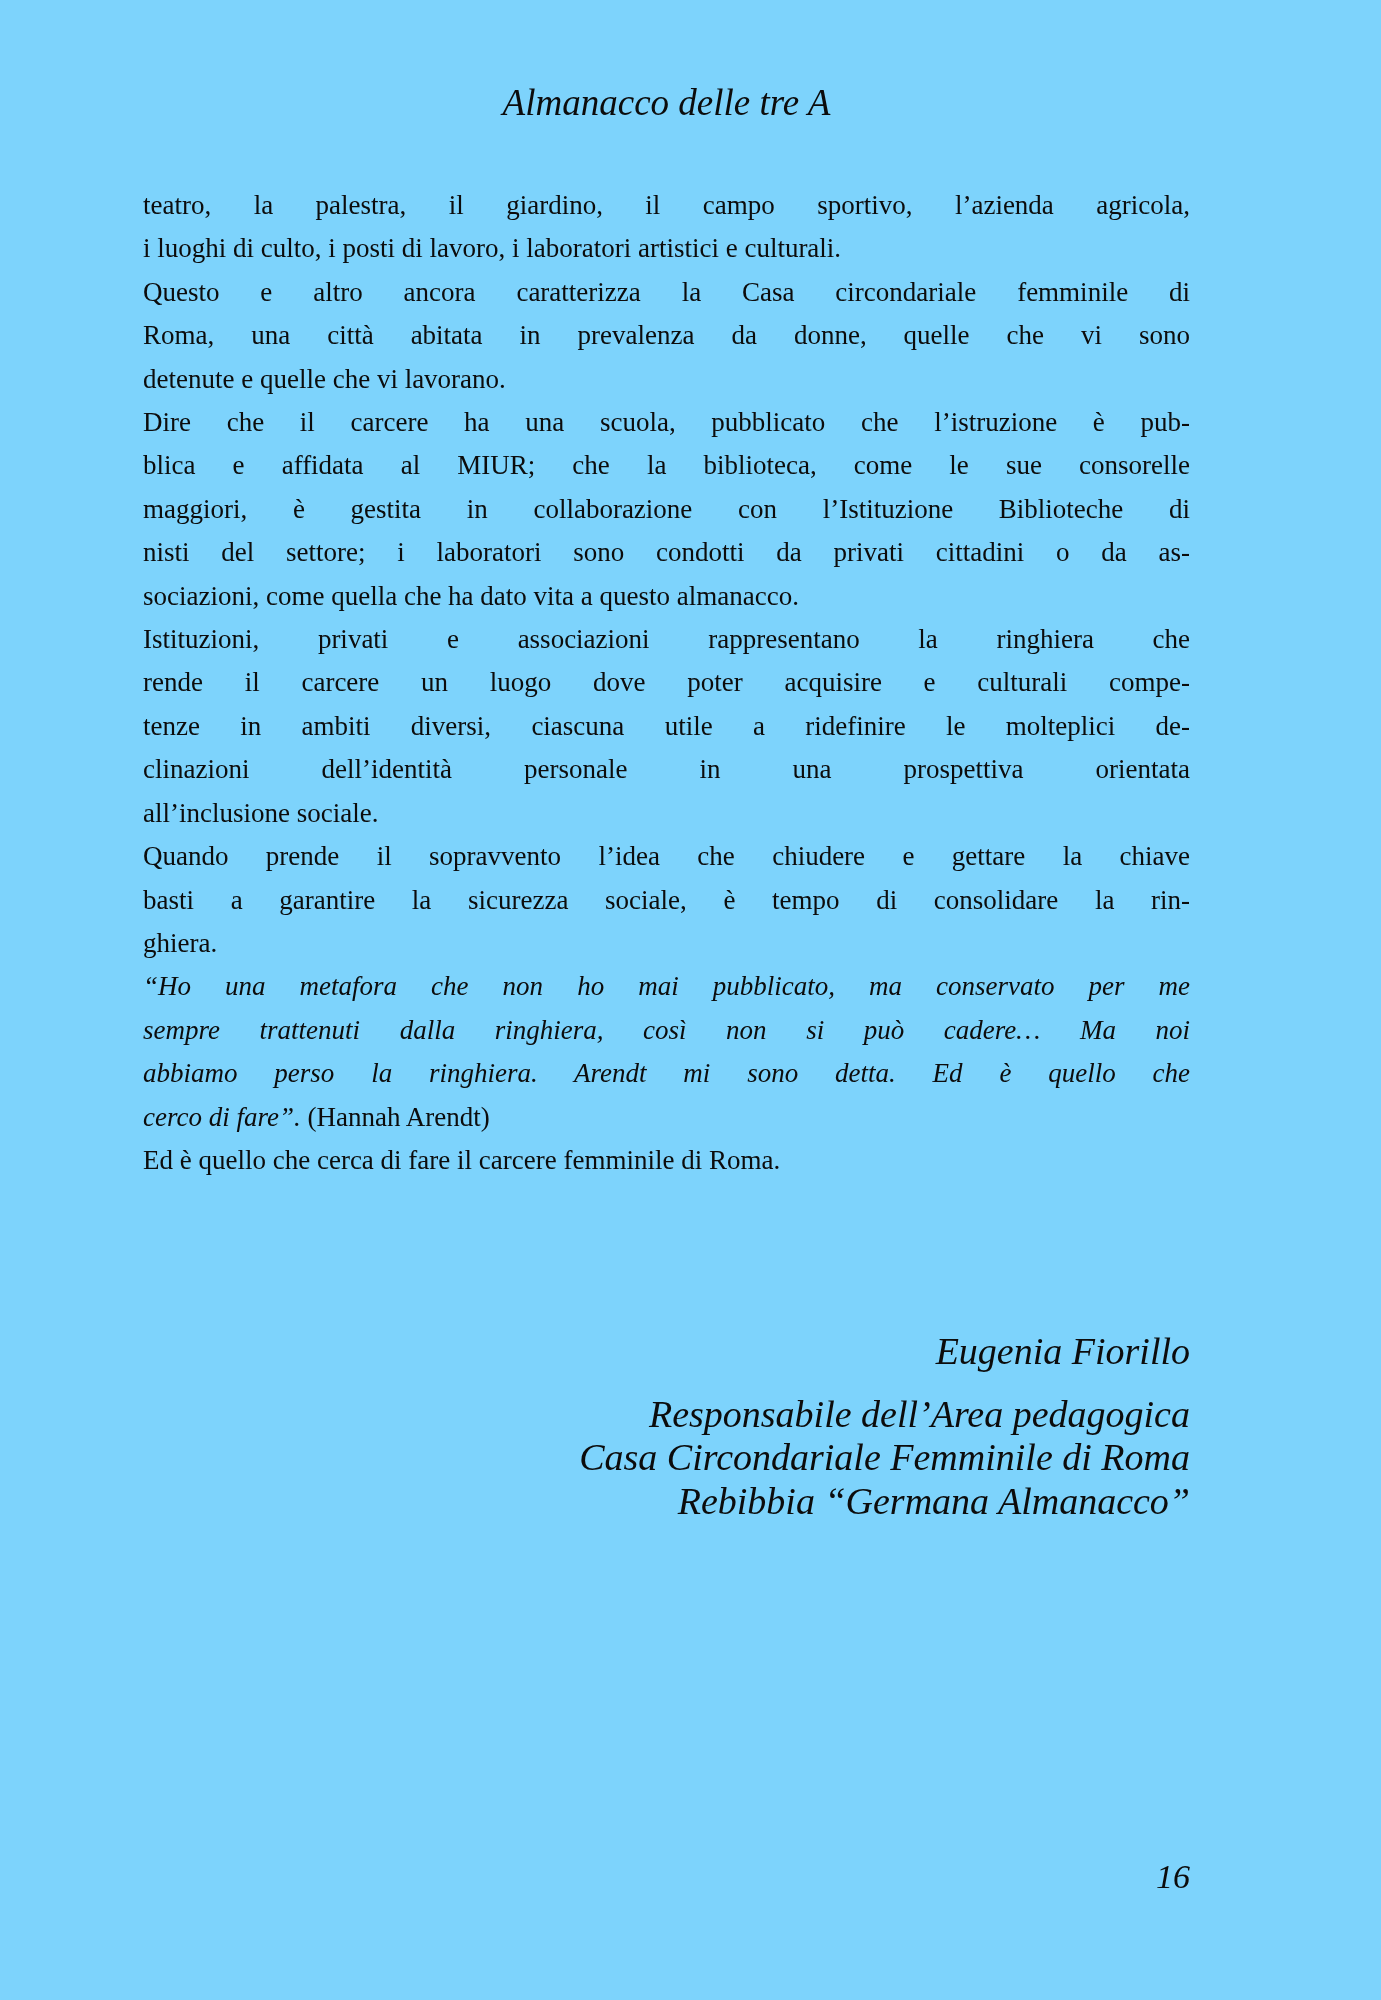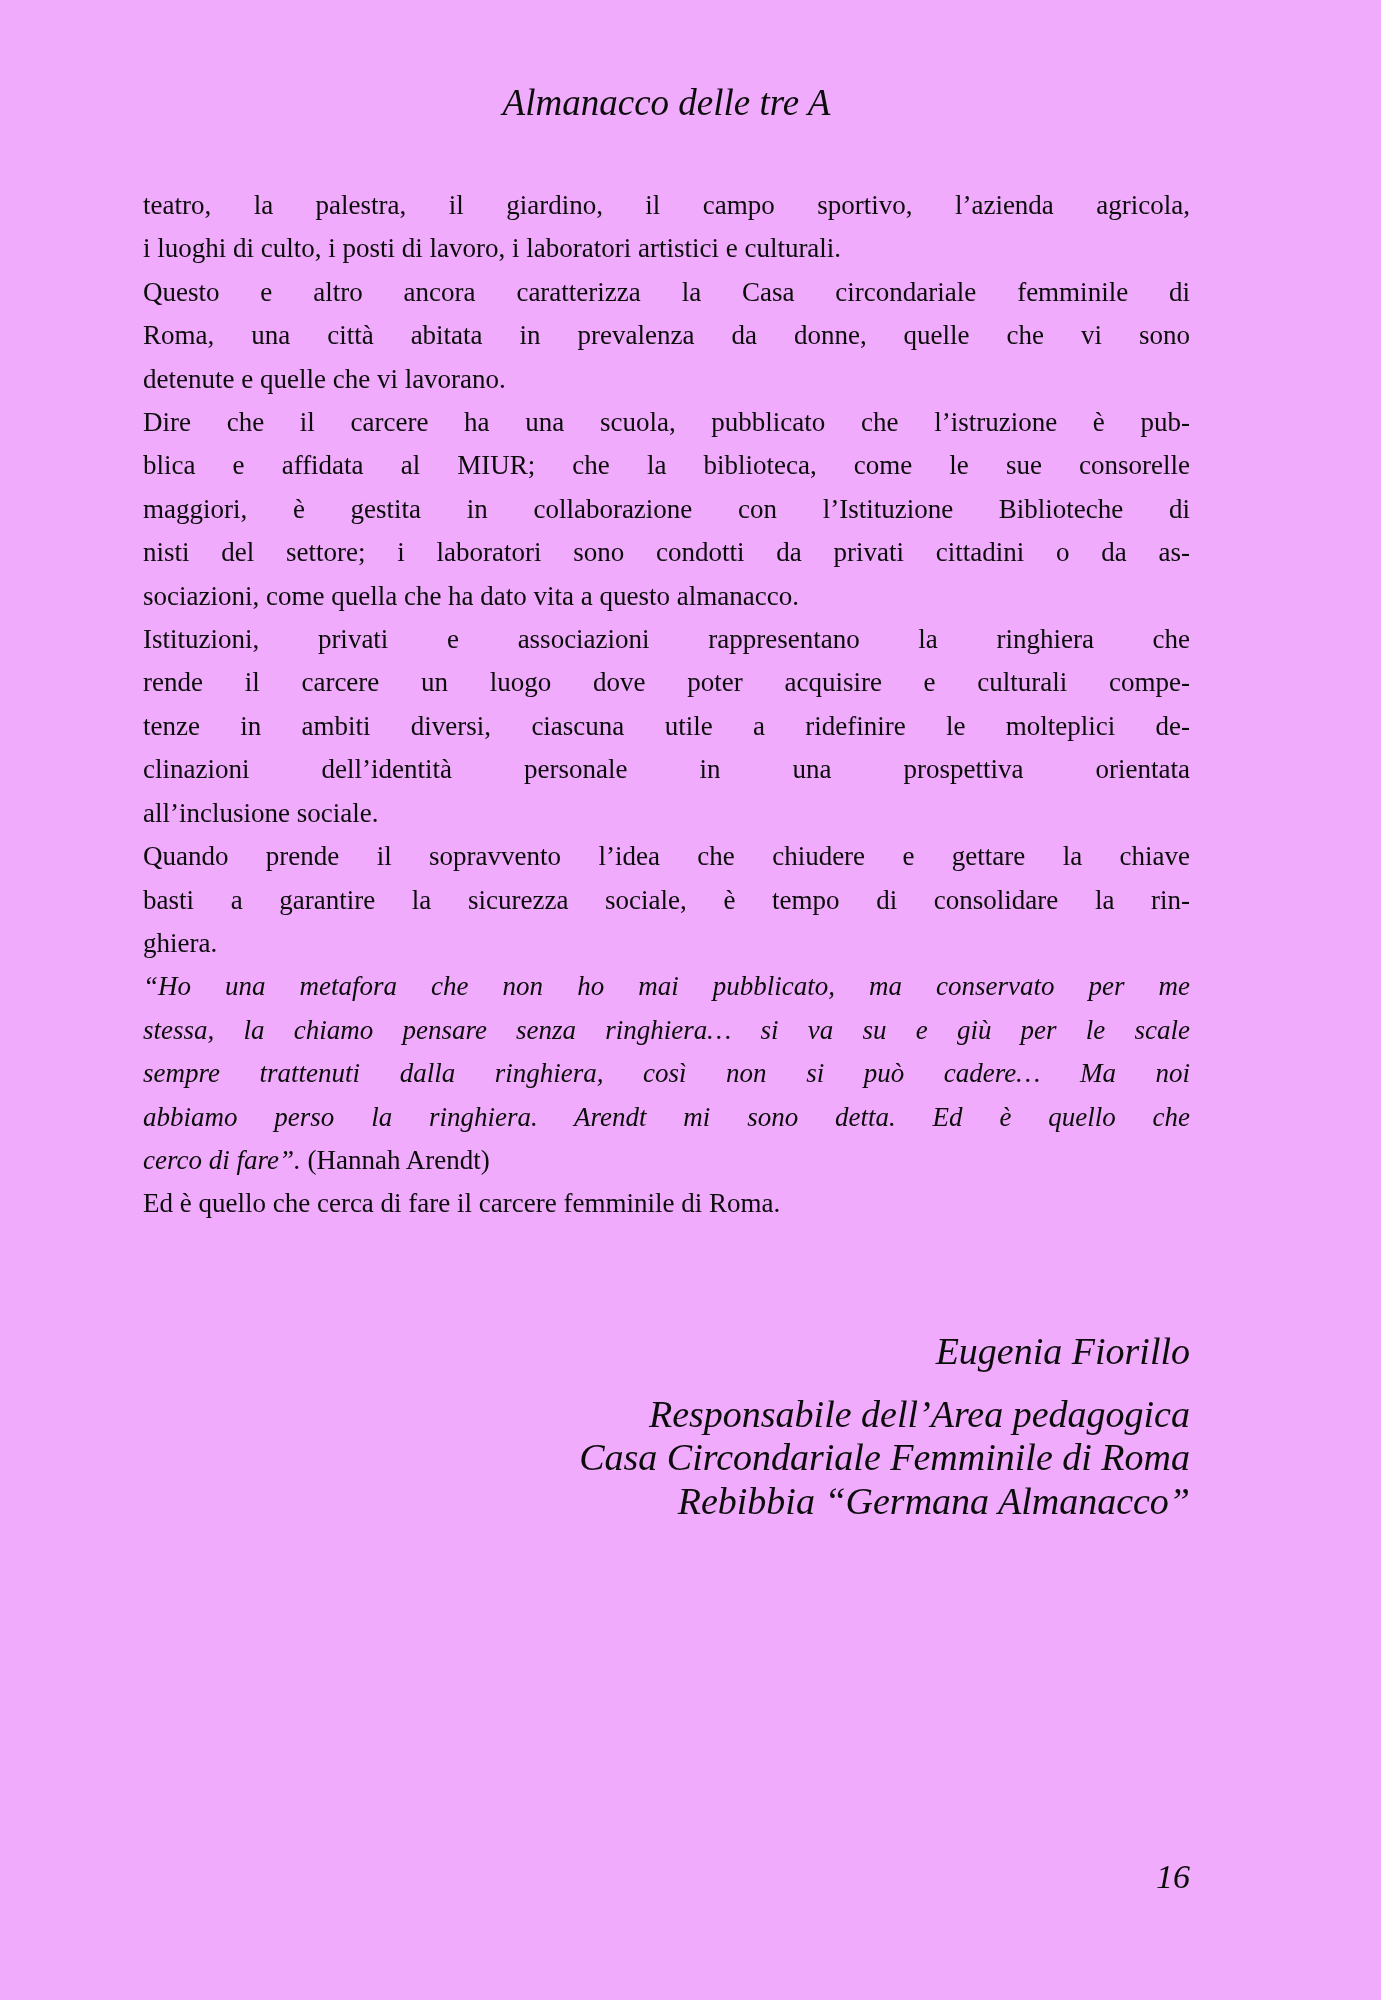--- a/index.html
+++ b/index.html
@@ -5,21 +5,21 @@
   html, body {
     margin: 0;
     padding: 0;
     background: #e8e8e8;
   }
   .page {
     position: relative;
     width: 1381px;
     height: 2000px;
     margin: 0 auto;
-    background: #f0abfc;
+    background: #7dd3fc;
     color: #0c0c0c;
     font-family: "Liberation Serif", "DejaVu Serif", serif;
     overflow: hidden;
   }
   .running-head {
     position: absolute;
     top: 81px;
     left: 143px;
     width: 1047px;
     text-align: center;
@@ -88,21 +88,20 @@
       <div class="line"><span>sociazioni, come quella che ha dato vita a questo almanacco.</span></div>
       <div class="line justify"><span>Istituzioni, privati e associazioni rappresentano la ringhiera che</span></div>
       <div class="line justify"><span>rende il carcere un luogo dove poter acquisire e culturali compe-</span></div>
       <div class="line justify"><span>tenze in ambiti diversi, ciascuna utile a ridefinire le molteplici de-</span></div>
       <div class="line justify"><span>clinazioni dell’identità personale in una prospettiva orientata</span></div>
       <div class="line"><span>all’inclusione sociale.</span></div>
       <div class="line justify"><span>Quando prende il sopravvento l’idea che chiudere e gettare la chiave</span></div>
       <div class="line justify"><span>basti a garantire la sicurezza sociale, è tempo di consolidare la rin-</span></div>
       <div class="line"><span>ghiera.</span></div>
       <div class="line justify"><span class="em">“Ho una metafora che non ho mai pubblicato, ma conservato per me</span></div>
-      <div class="line justify"><span class="em">stessa, la chiamo pensare senza ringhiera… si va su e giù per le scale</span></div>
       <div class="line justify"><span class="em">sempre trattenuti dalla ringhiera, così non si può cadere… Ma noi</span></div>
       <div class="line justify"><span class="em">abbiamo perso la ringhiera. Arendt mi sono detta. Ed è quello che</span></div>
       <div class="line"><span class="em">cerco di fare”. </span><span>(Hannah Arendt)</span></div>
       <div class="line"><span>Ed è quello che cerca di fare il carcere femminile di Roma.</span></div>
     </div>
 
   <div class="signature-name">Eugenia Fiorillo</div>
 
   <div class="signature-role">
     <div>Responsabile dell’Area pedagogica</div>

